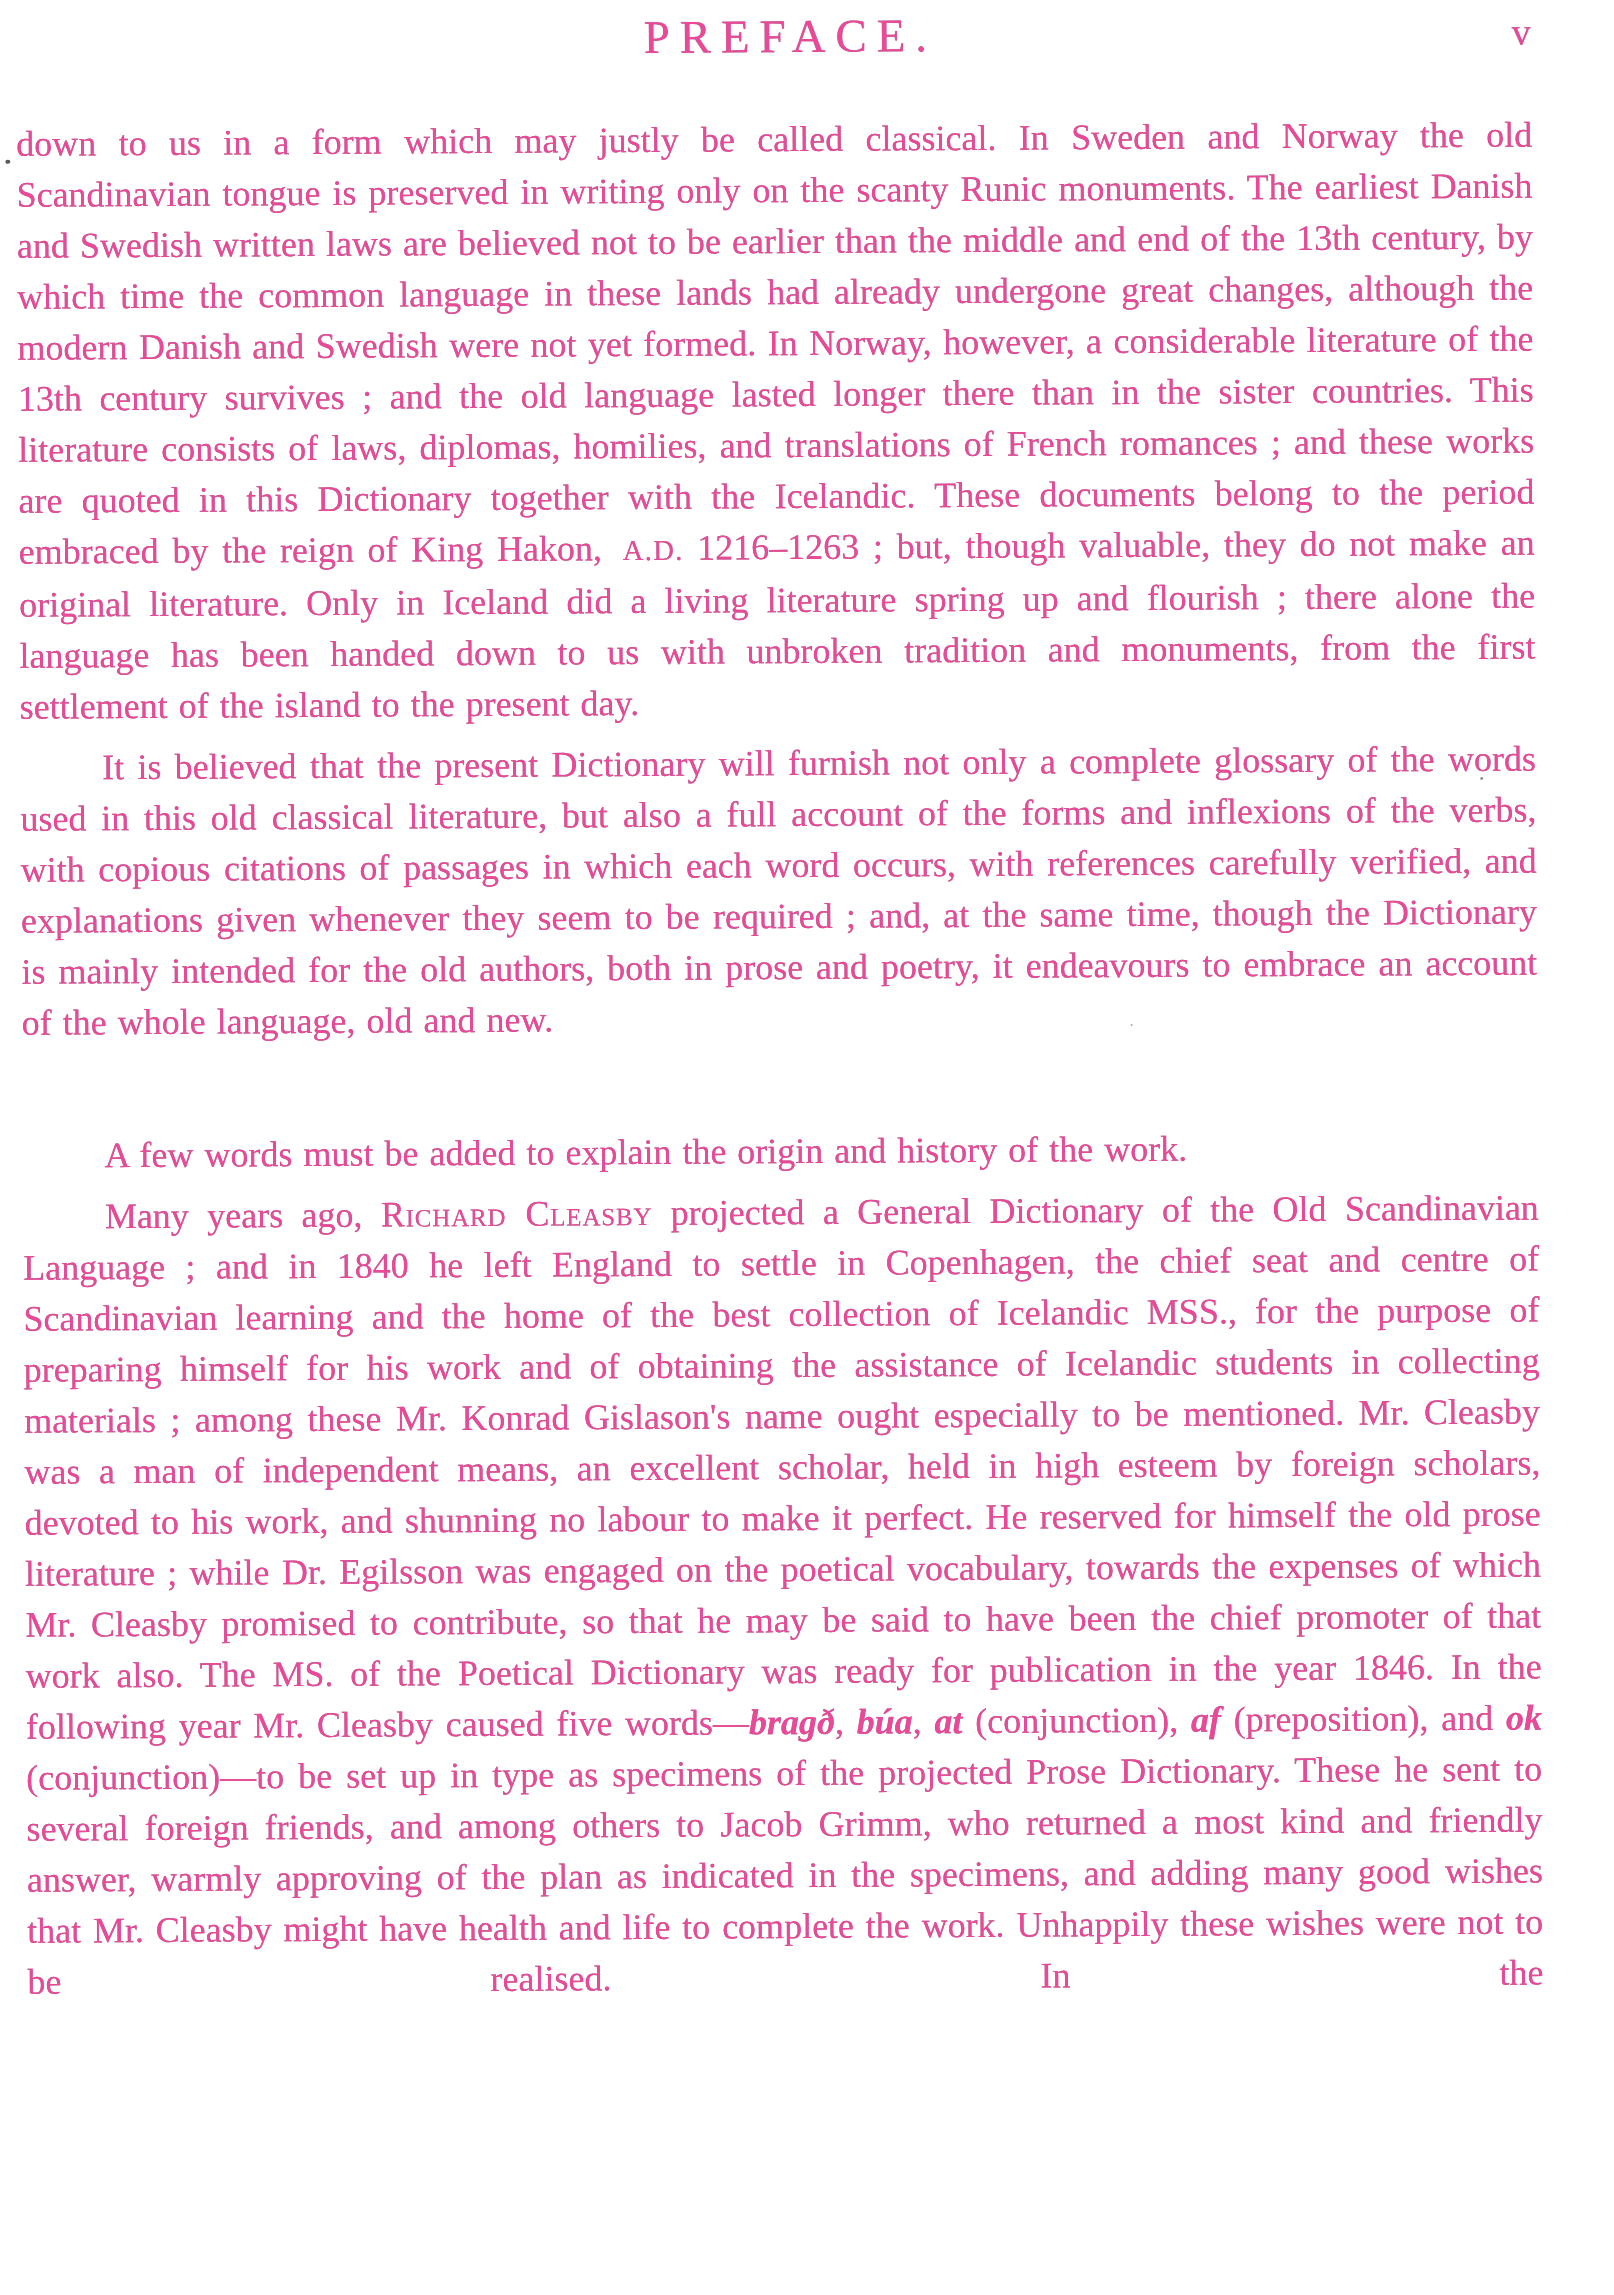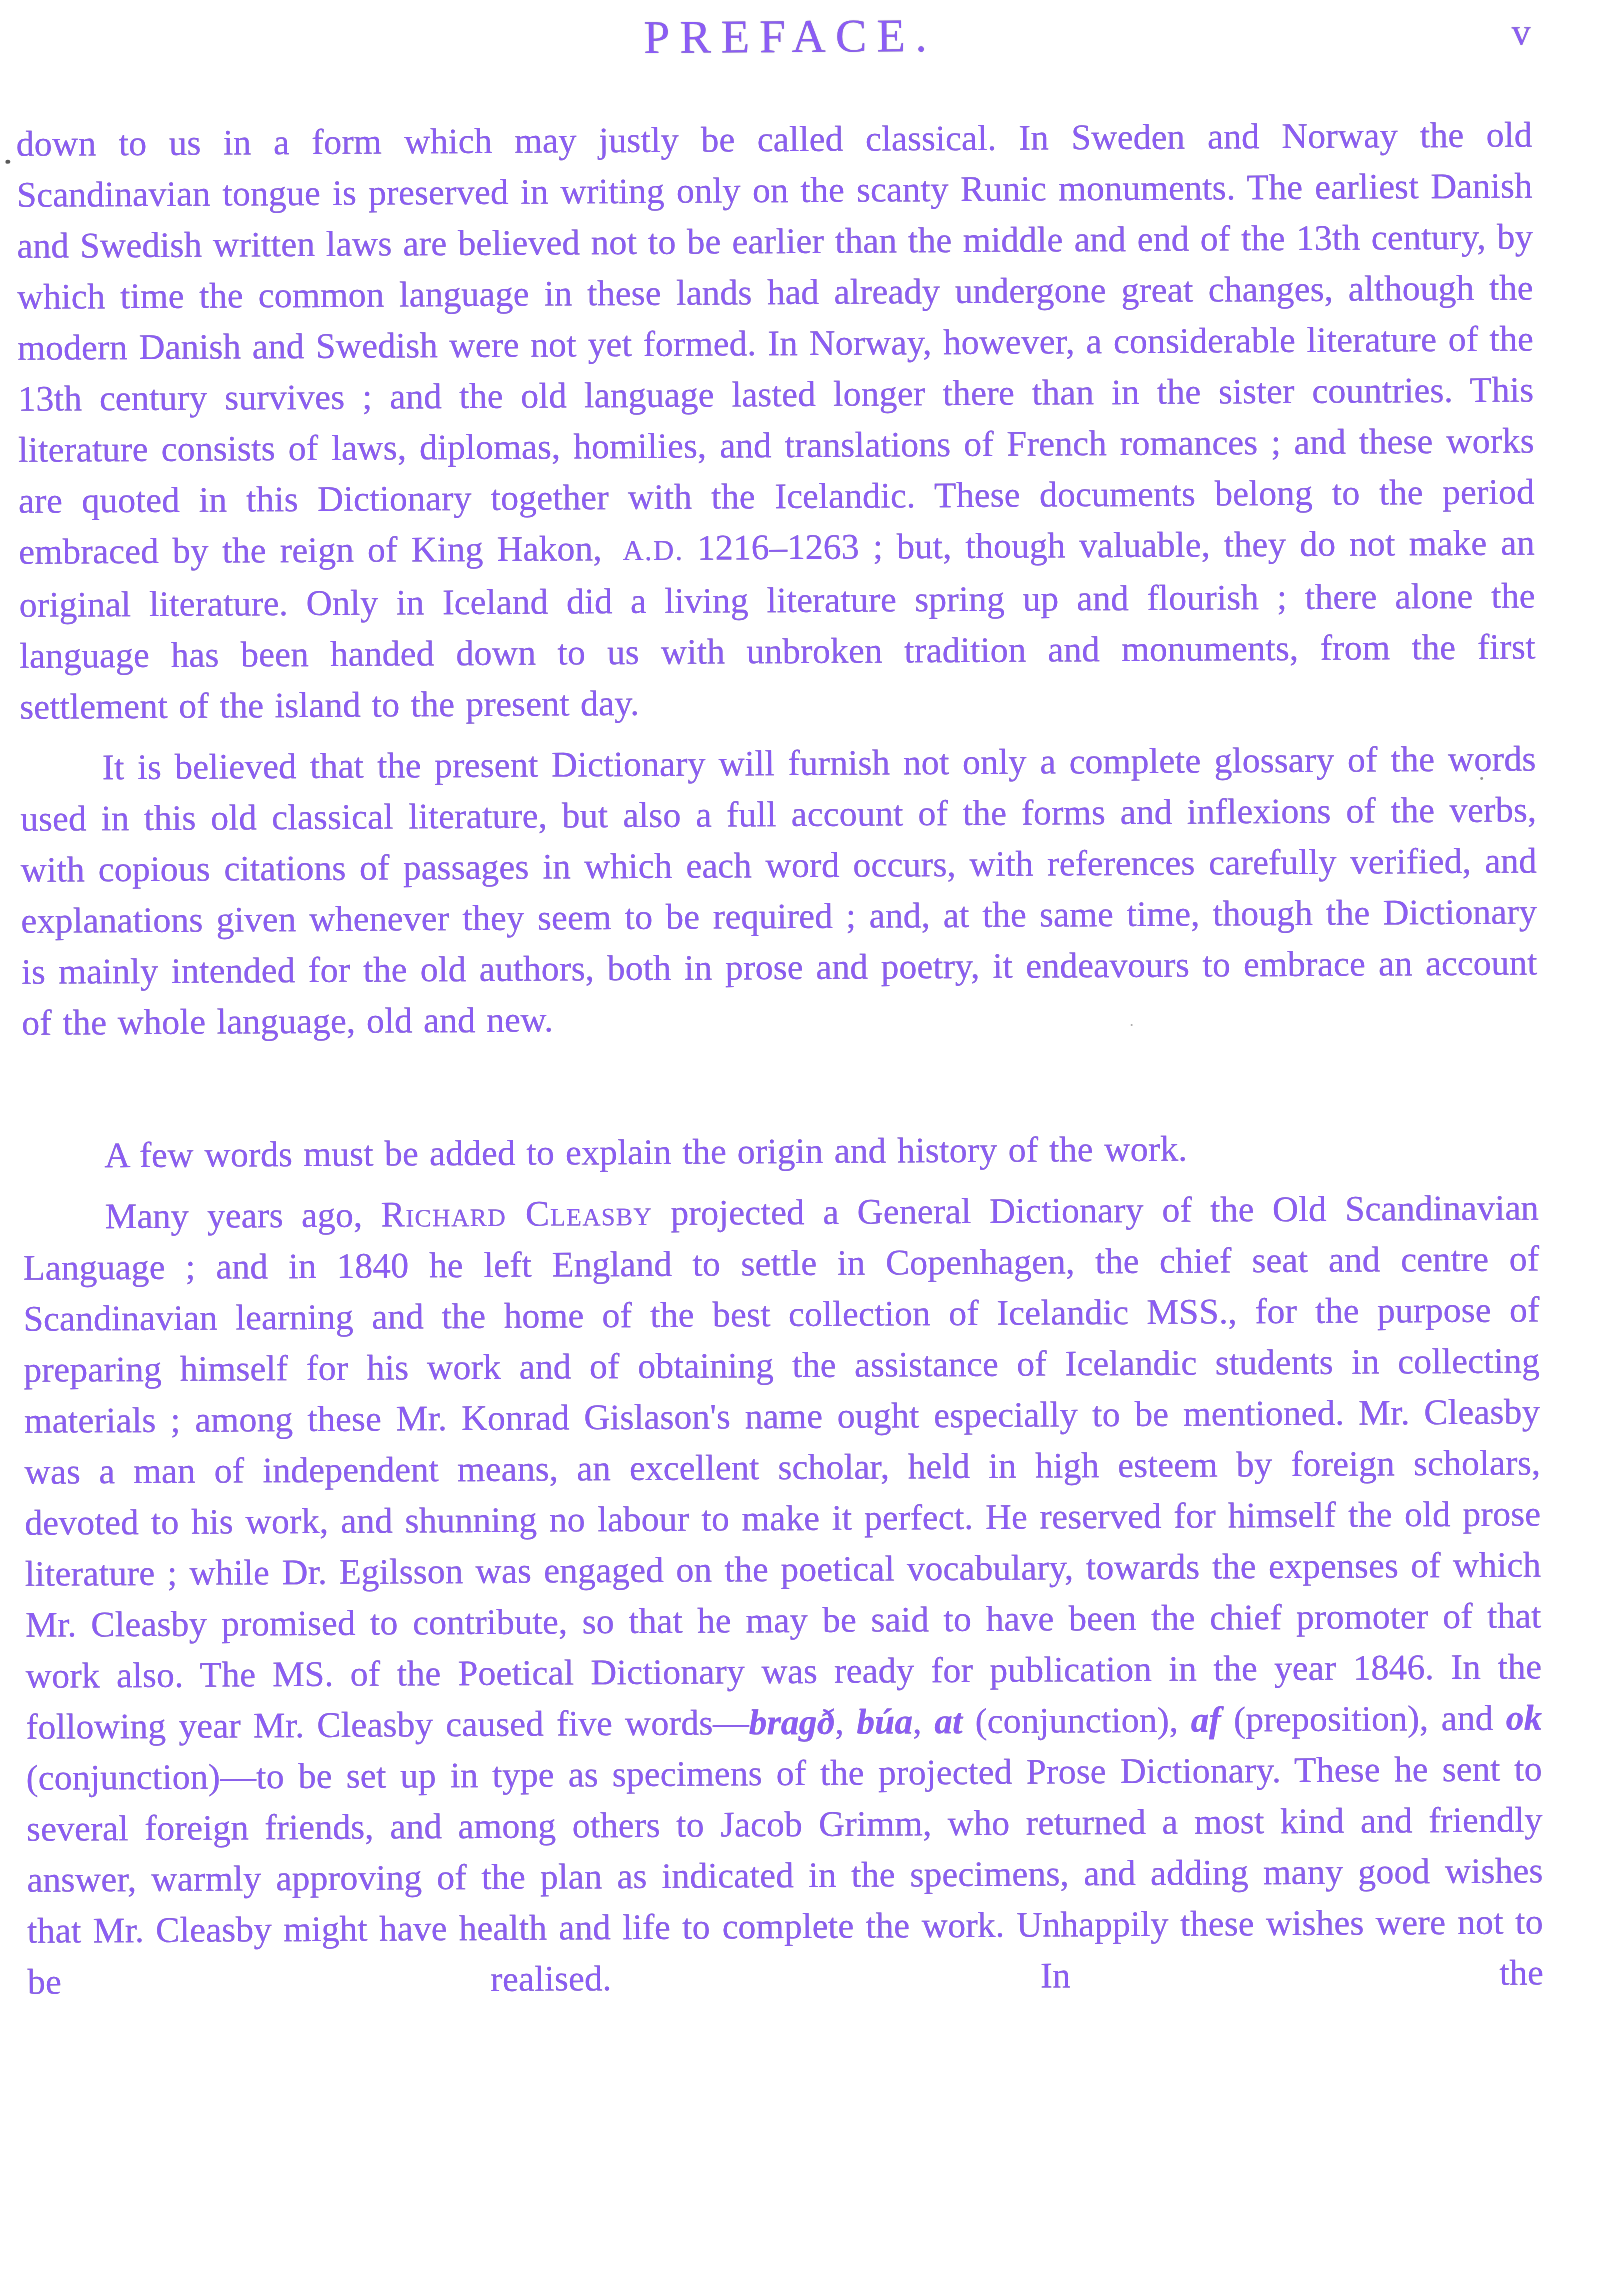--- a/index.html
+++ b/index.html
@@ -7,21 +7,21 @@
     padding: 0;
     background: #ffffff;
   }
   .page {
     position: relative;
     width: 1614px;
     height: 2295px;
     background: #ffffff;
     overflow: hidden;
     font-family: "Liberation Serif", "DejaVu Serif", serif;
-    color: #8b5cf6;
+    color: #ec4899;
   }
   .scan-tilt {
     position: absolute;
     inset: 0;
     transform: rotate(-0.35deg);
     transform-origin: 50% 40%;
   }
   .running-head {
     position: absolute;
     top: 11.4px;

